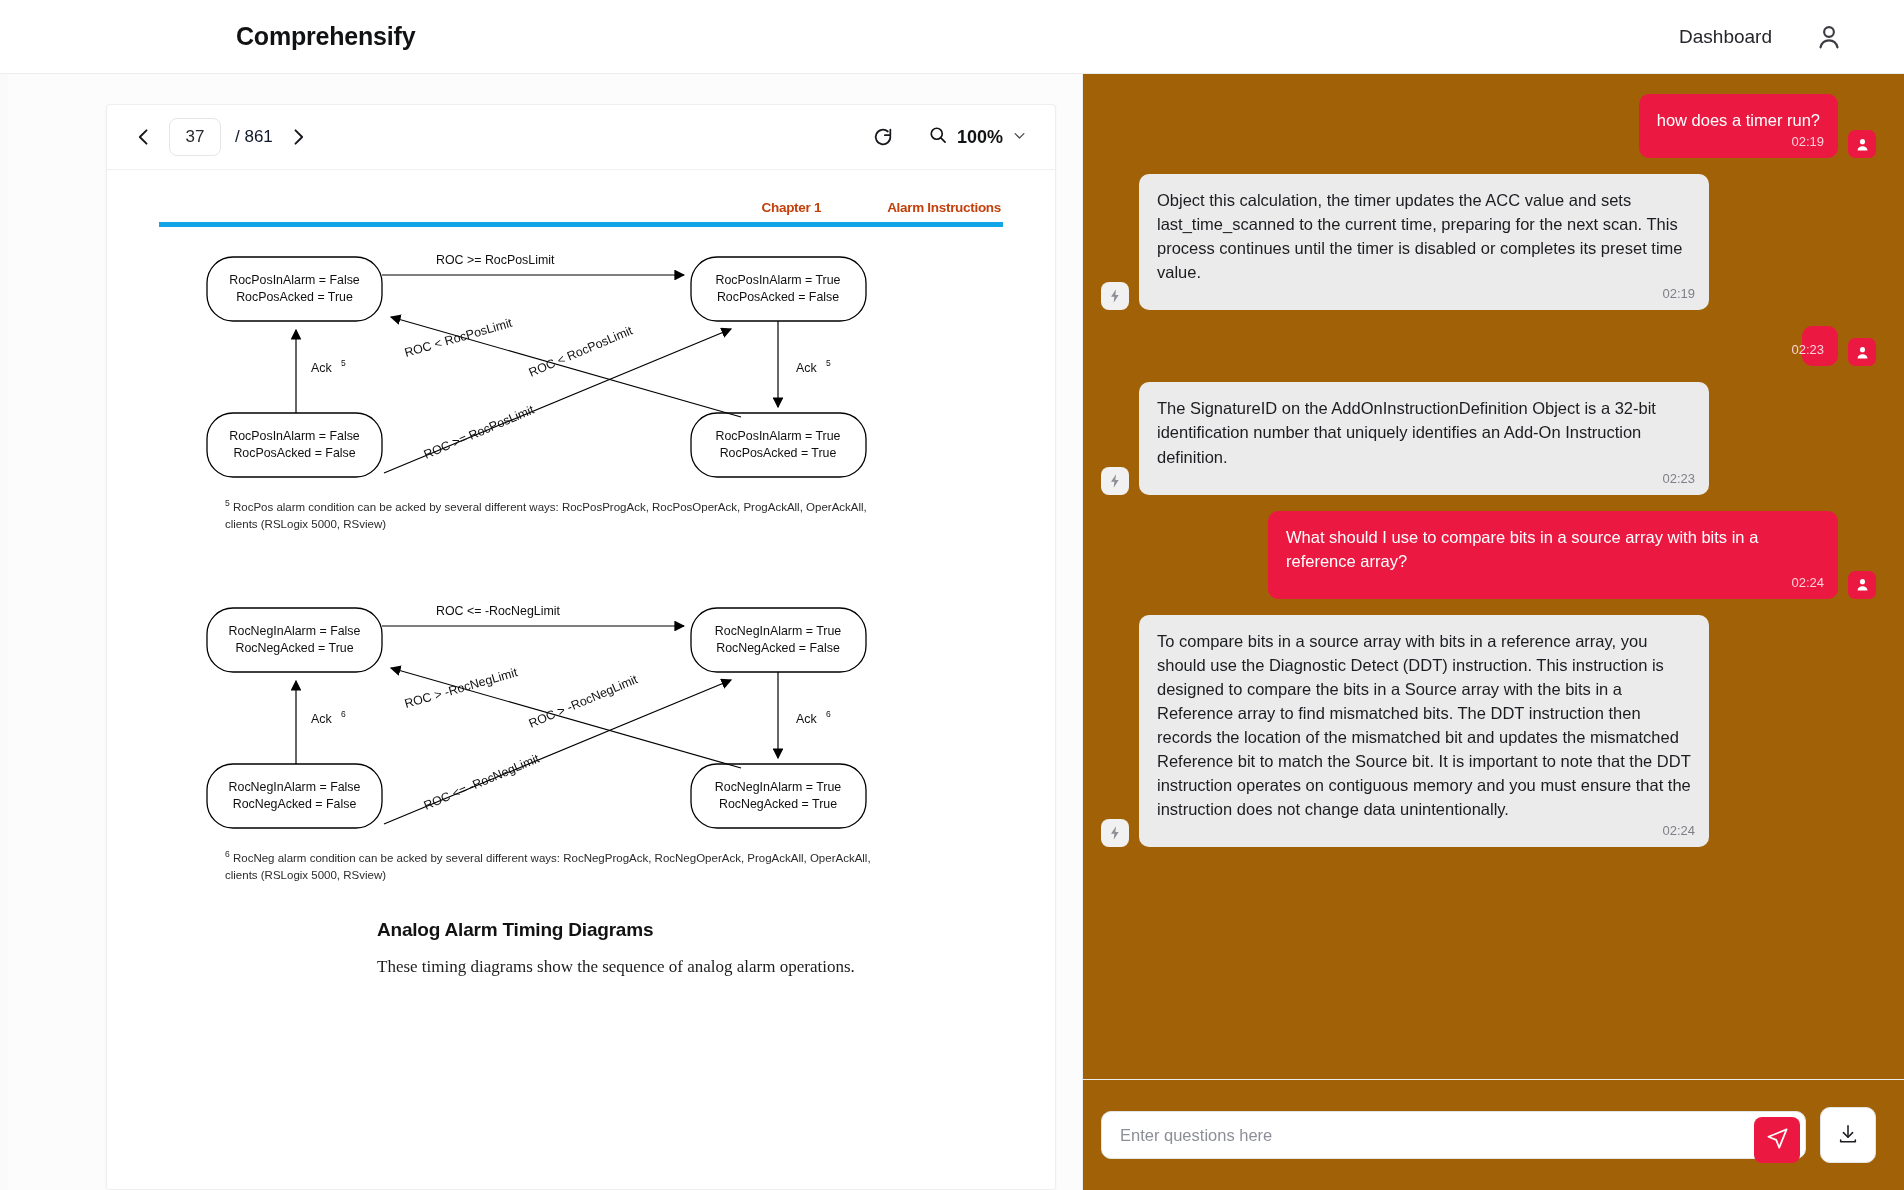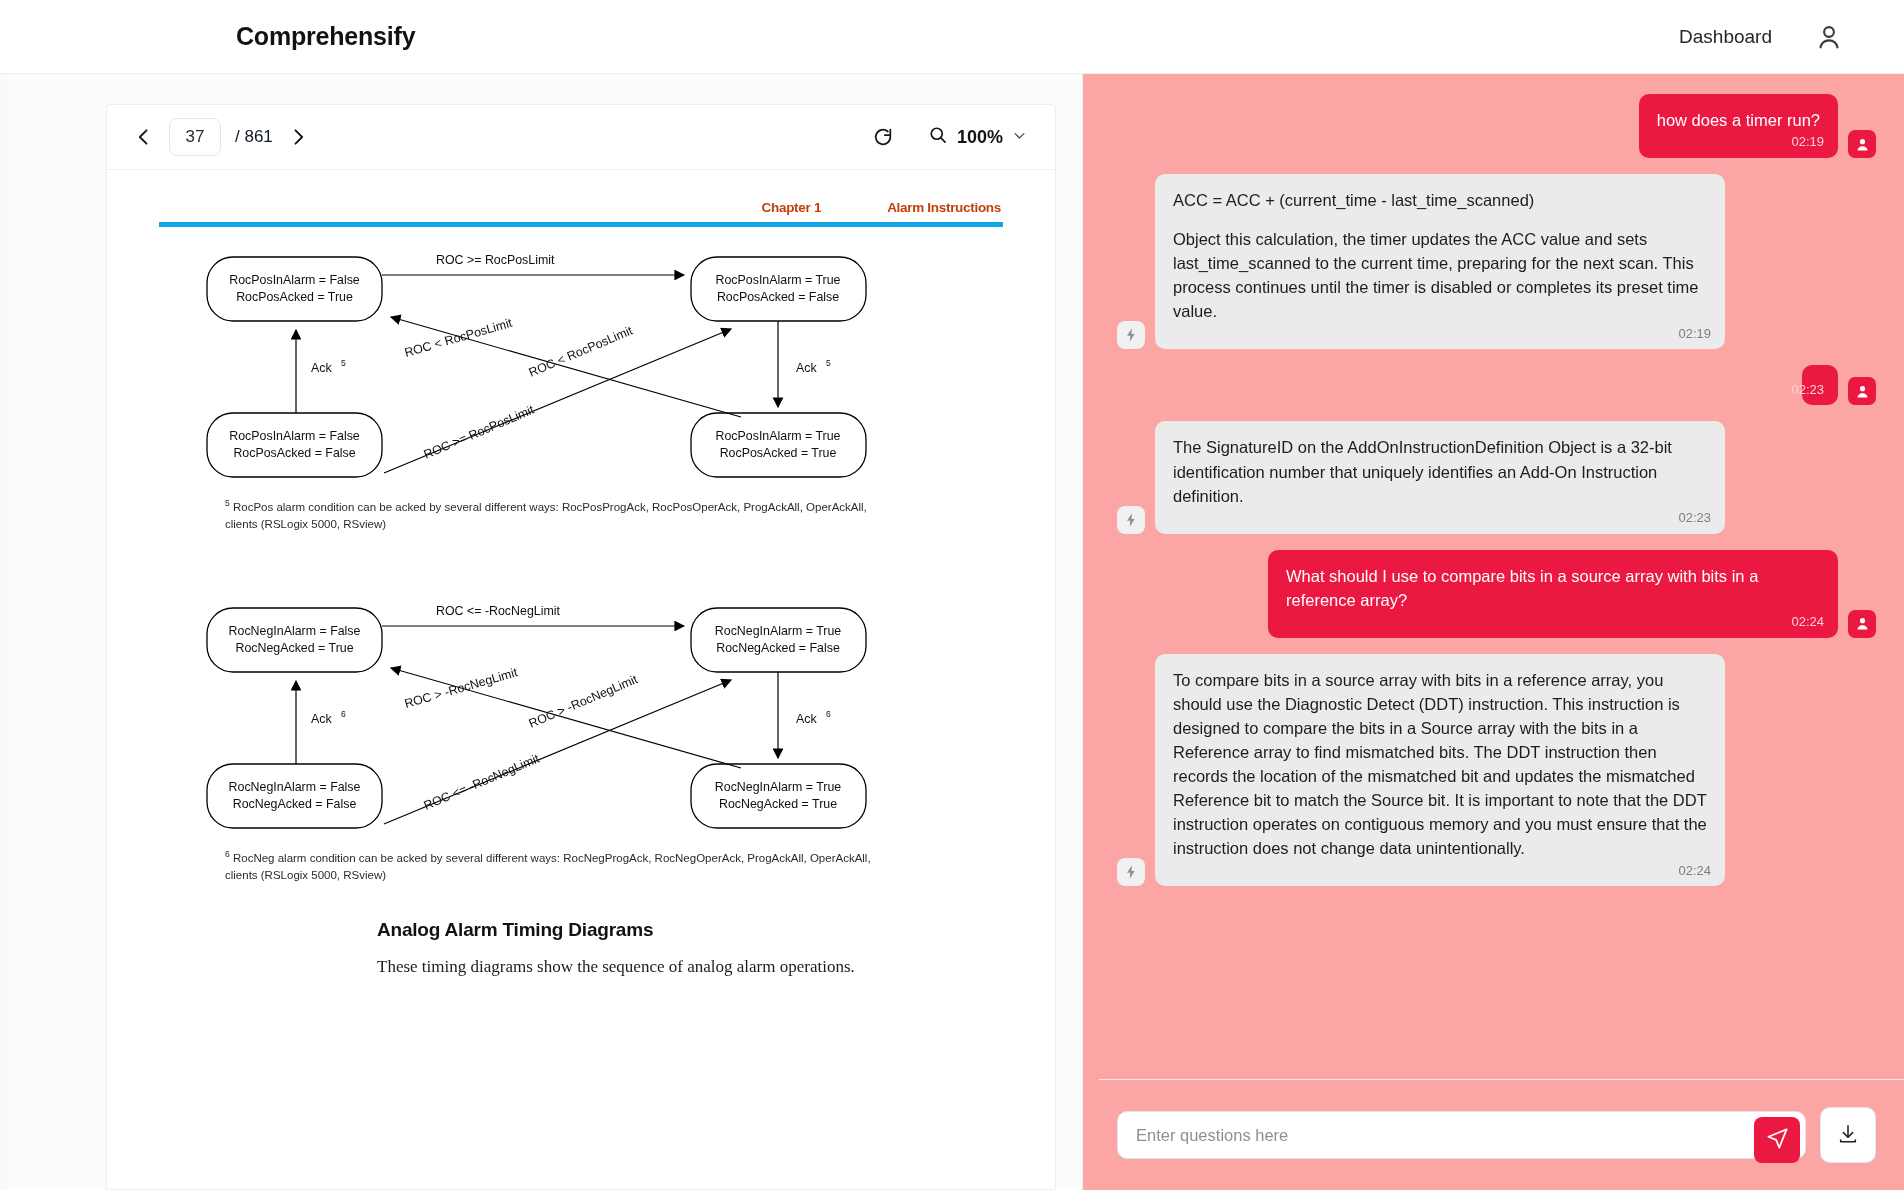--- a/index.html
+++ b/index.html
@@ -105,23 +105,23 @@
   .doc-p {
     font-family: "Liberation Serif", serif;
     font-size: 17px; color: #1d1d1d;
     margin: 16px 0 0 218px;
   }
 
   
   .chat {
     position: absolute; top: 74px; left: 1082px;
     width: 822px; height: 1116px;
-    background: #fca5a5;
+    background: #a16207;
     border-left: 1px solid #ededed;
-    display: flex; flex-direction: column; padding-left: 16px;
+    display: flex; flex-direction: column;
   }
   .chat-scroll {
     flex: 1 1 auto;
     overflow: hidden;
     padding: 20px 28px 10px 18px;
     border-bottom: 1px solid #ededed;
   }
   .msg-row { display: flex; align-items: flex-end; margin-bottom: 16px; }
   .msg-row.user { justify-content: flex-end; }
   .msg-row.bot { justify-content: flex-start; }
@@ -372,21 +372,20 @@
             </svg>
           </div>
         </div>
         <div class="msg-row bot">
           <div class="avatar-bot">
             <svg width="16" height="16" viewBox="0 0 24 24" fill="#8d9096">
               <path d="M13.5 2 L6 13.2 L11 13.2 L10 22 L17.5 10.6 L12.6 10.6 Z"></path>
             </svg>
           </div>
           <div class="bubble bot">
-            <p>ACC = ACC + (current_time - last_time_scanned)</p>
             <p>Object this calculation, the timer updates the ACC value and sets last_time_scanned to the current time, preparing for the next scan. This process continues until the timer is disabled or completes its preset time value.</p>
             <span class="stamp">02:19</span>
           </div>
         </div>
         <div class="msg-row user">
           <div class="bubble user">
             <span class="stamp">02:23</span>
           </div>
           <div class="avatar-user">
             <svg width="17" height="17" viewBox="0 0 24 24" fill="#ffffff">

